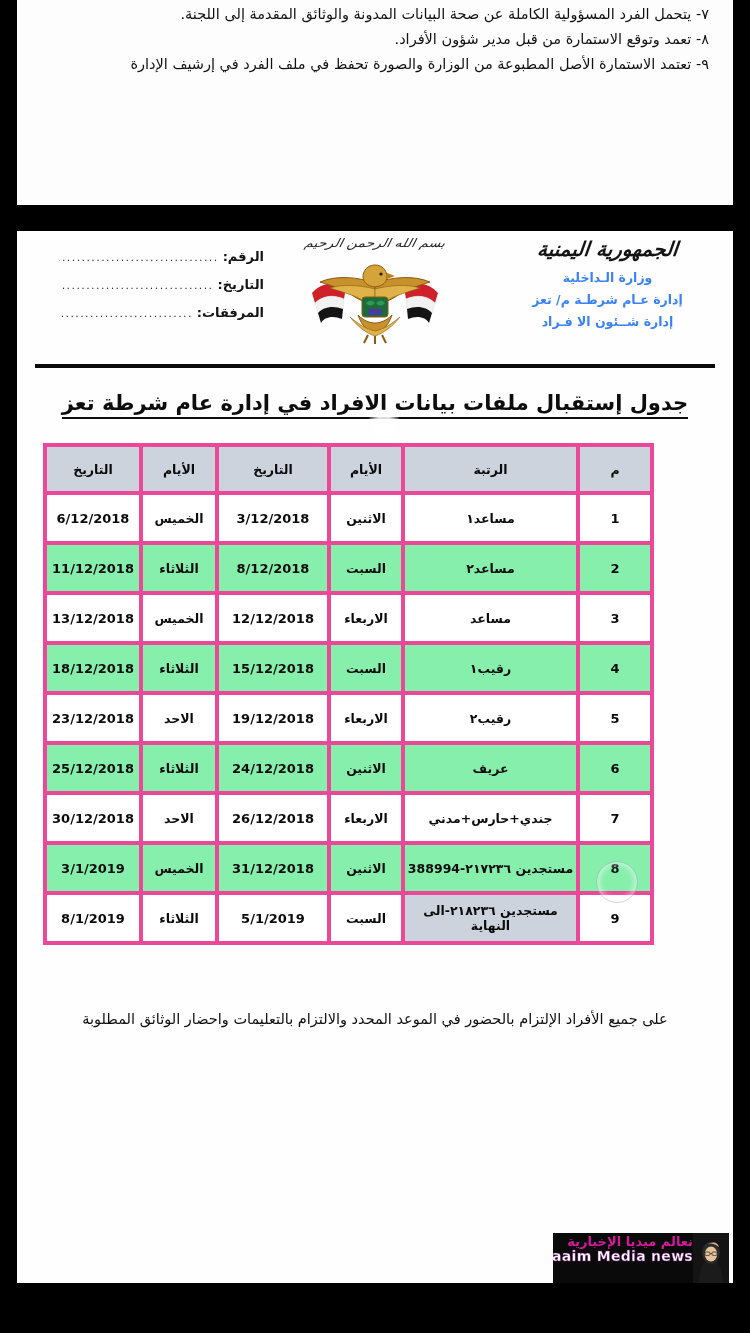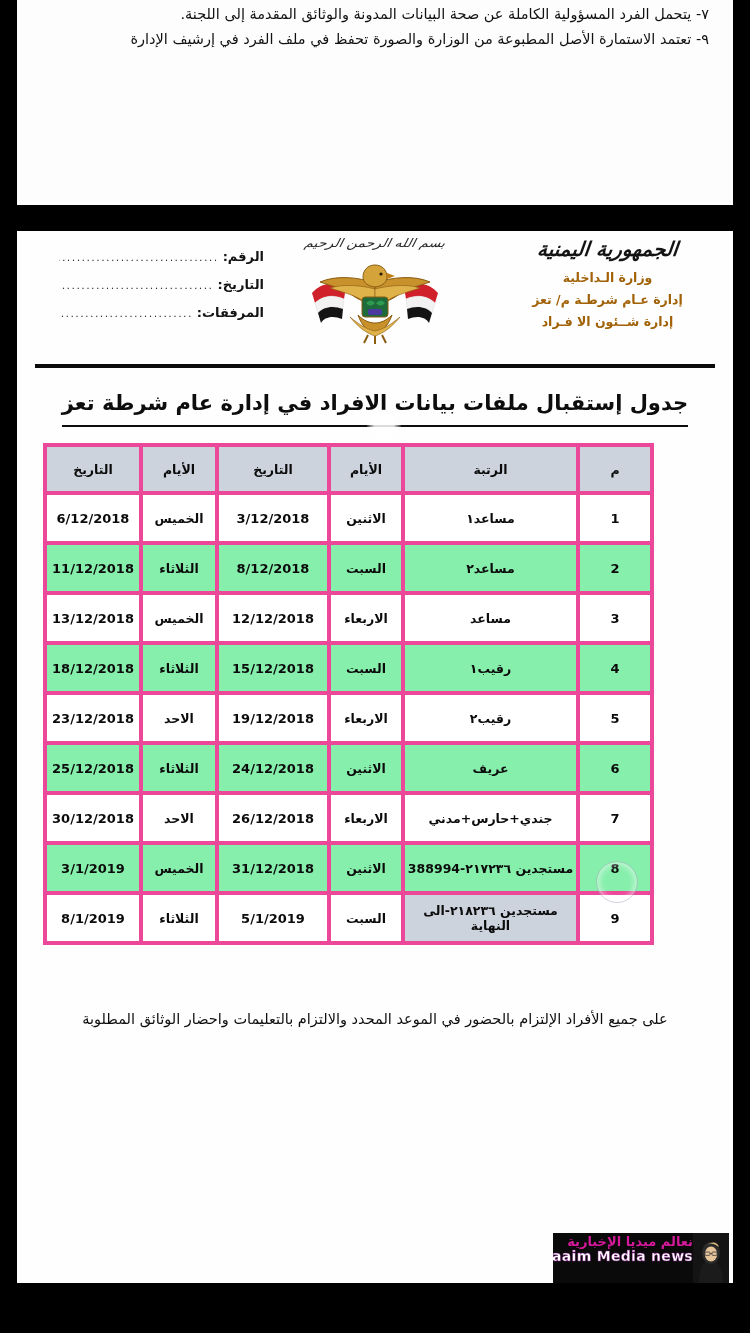--- a/index.html
+++ b/index.html
@@ -79,21 +79,21 @@
     font-weight: bold;
     font-style: italic;
     color: #141414;
     letter-spacing: -0.5px;
     margin-bottom: 9px;
     transform: skewX(-6deg);
   }
   .lh-line {
     font-size: 12.5px;
     font-weight: bold;
-    color: #a16207;
+    color: #3b82f6;
     letter-spacing: 0.8px;
     margin-top: 7px;
   }
   .lh-center {
     position: absolute;
     left: 0; right: 0;
     top: 4px;
     margin: 0 auto;
     width: 190px;
     text-align: center;
@@ -159,21 +159,21 @@
     top: 160px;
     text-align: center;
     direction: rtl;
     font-size: 21px;
     font-weight: bold;
     color: #0d0d0d;
     font-family: "DejaVu Sans", "Liberation Sans", sans-serif;
   }
   .doc-title span {
     border-bottom: 2px solid #0d0d0d;
-    padding-bottom: 10px;
+    padding-bottom: 2px;
   }
 
   
   .tbl-wrap {
     position: absolute;
     right: 79px;
     top: 212px;
     width: 607px;
   }
   table.sched {
@@ -288,20 +288,21 @@
     width: 36px;
     height: 50px;
   }
 </style>
 </head>
 <body>
 
 <div class="page-top">
   <div class="instructions">
     <div class="line">٧- يتحمل الفرد المسؤولية الكاملة عن صحة البيانات المدونة والوثائق المقدمة إلى اللجنة.</div>
+    <div class="line">٨- تعمد وتوقع الاستمارة من قبل مدير شؤون الأفراد.</div>
     <div class="line wrap">٩- تعتمد الاستمارة الأصل المطبوعة من الوزارة والصورة تحفظ في ملف الفرد في إرشيف الإدارة</div>
   </div>
 </div>
 
 <div class="band"></div>
 
 <div class="page-main">
 
   <div class="letterhead">
 

